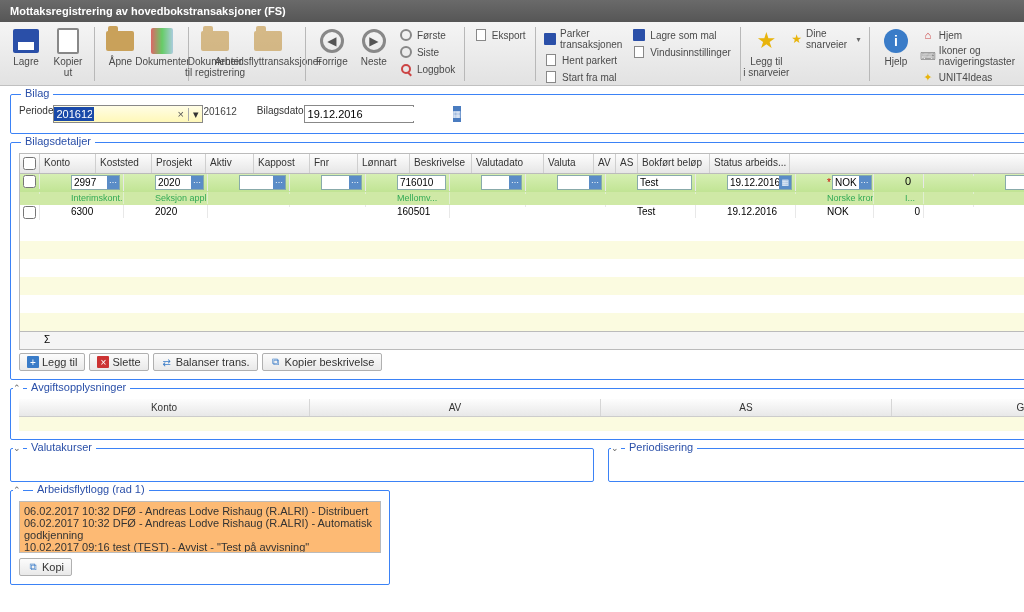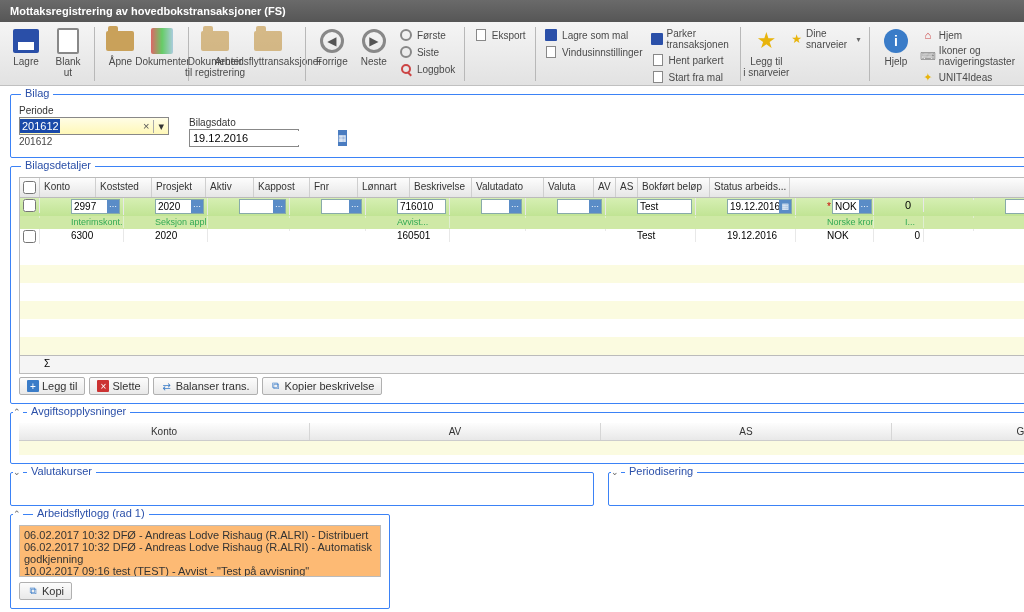--- a/index.html
+++ b/index.html
@@ -24,21 +24,21 @@
 .left { flex: 0 0 720px; }
 .right { flex: 1; }
 
 
 .panel { border: 1px solid #3b82f6; border-radius: 2px; position: relative; margin-bottom: 8px; padding: 10px 8px 8px 8px; }
 .panel-title { position: absolute; top: -8px; left: 10px; background: #fff; padding: 0 4px; color: #2a4fa8; font-size: 11px; }
 .collapse-toggle { position: absolute; top: -6px; left: 2px; width: 10px; height: 10px; font-size: 9px; color: #666; cursor: pointer; background: #fff; }
 
 
 .bilag-row { display: flex; gap: 20px; align-items: flex-end; }
-.field { display: flex; flex-direction: column; }
+.field { display: flex; flex-direction: row; }
 .field-lbl { color: #333; font-size: 10px; margin-bottom: 1px; }
 .period-input { display: flex; align-items: center; border: 1px solid #888; background: linear-gradient(#fffde6, #fff8b8); height: 18px; width: 150px; }
 .period-input input { border: none; background: #1949a9; color: #fff; width: 40px; padding: 1px 2px; font-size: 11px; outline: none; }
 .period-input .rest { flex: 1; }
 .period-input .clear { padding: 0 4px; cursor: pointer; color: #555; }
 .period-input .drop { padding: 0 4px; cursor: pointer; color: #333; border-left: 1px solid #aaa; }
 .period-hint { font-size: 10px; color: #444; margin-top: 1px; }
 .date-input { display: flex; align-items: center; border: 1px solid #888; height: 18px; width: 110px; background: #fff; }
 .date-input input { border: none; padding: 1px 3px; flex: 1; font-size: 11px; outline: none; }
 .date-input .cal { width: 18px; height: 16px; background: #4a7cc0; display: flex; align-items: center; justify-content: center; color: #fff; font-size: 9px; cursor: pointer; }
@@ -118,21 +118,21 @@
   <div class="toolbtn">
     <div class="icon">
         <div class="i-disk"></div>
       </div>
     <div class="lbl">Lagre</div>
   </div>
   <div class="toolbtn">
     <div class="icon">
         <div class="i-blank"></div>
       </div>
-    <div class="lbl" style="white-space:pre">Blank
+    <div class="lbl" style="white-space:pre">Kopier
 ut</div>
   </div>
   <div class="sep"></div>
   <div class="toolbtn">
     <div class="icon">
         <div class="i-open"></div>
       </div>
     <div class="lbl">Åpne</div>
   </div>
   <div class="toolbtn">
@@ -196,47 +196,47 @@
         </span>
         <span class="lbl">Eksport</span>
       </div>
   </div>
   <div class="sep"></div>
   <div class="toolcol">
     <div class="toolbtn-sm">
         <span class="icon">
           <span class="i-sm-disk"></span>
         </span>
+        <span class="lbl">Parker transaksjonen</span>
+      </div>
+    <div class="toolbtn-sm">
+        <span class="icon">
+          <span class="i-sm-doc"></span>
+        </span>
+        <span class="lbl">Hent parkert</span>
+      </div>
+    <div class="toolbtn-sm">
+        <span class="icon">
+          <span class="i-sm-doc"></span>
+        </span>
+        <span class="lbl">Start fra mal</span>
+      </div>
+  </div>
+  <div class="toolcol">
+    <div class="toolbtn-sm">
+        <span class="icon">
+          <span class="i-sm-disk"></span>
+        </span>
         <span class="lbl">Lagre som mal</span>
       </div>
     <div class="toolbtn-sm">
         <span class="icon">
           <span class="i-sm-doc"></span>
         </span>
         <span class="lbl">Vindusinnstillinger</span>
-      </div>
-  </div>
-  <div class="toolcol">
-    <div class="toolbtn-sm">
-        <span class="icon">
-          <span class="i-sm-disk"></span>
-        </span>
-        <span class="lbl">Parker transaksjonen</span>
-      </div>
-    <div class="toolbtn-sm">
-        <span class="icon">
-          <span class="i-sm-doc"></span>
-        </span>
-        <span class="lbl">Hent parkert</span>
-      </div>
-    <div class="toolbtn-sm">
-        <span class="icon">
-          <span class="i-sm-doc"></span>
-        </span>
-        <span class="lbl">Start fra mal</span>
       </div>
   </div>
   <div class="sep"></div>
   <div class="toolbtn">
     <div class="icon">
         <span class="i-star">★</span>
       </div>
     <div class="lbl" style="white-space:pre">Legg til
 i snarveier</div>
   </div>
@@ -407,21 +407,21 @@
                 <span style="flex:1"></span>
                 <span class="upbtn">▲</span>
               </div>
           </div>
           <div class="row sublabel">
             <div class="cell cell-chk"></div>
             <div class="cell c-konto">Interimskont...</div>
             <div class="cell c-kost">Seksjon appli...</div>
             <div class="cell c-pros"></div>
               <div class="cell c-aktiv"></div>
-            <div class="cell c-kapp">Avvist...</div>
+            <div class="cell c-kapp">Mellomv...</div>
             <div class="cell c-fnr"></div>
               <div class="cell c-lonn"></div>
               <div class="cell c-besk"></div>
               <div class="cell c-vdato"></div>
             <div class="cell c-val">Norske kroner</div>
             <div class="cell c-av">I...</div>
             <div class="cell c-as"></div>
               <div class="cell c-belop"></div>
               <div class="cell c-stat"></div>
           </div>

